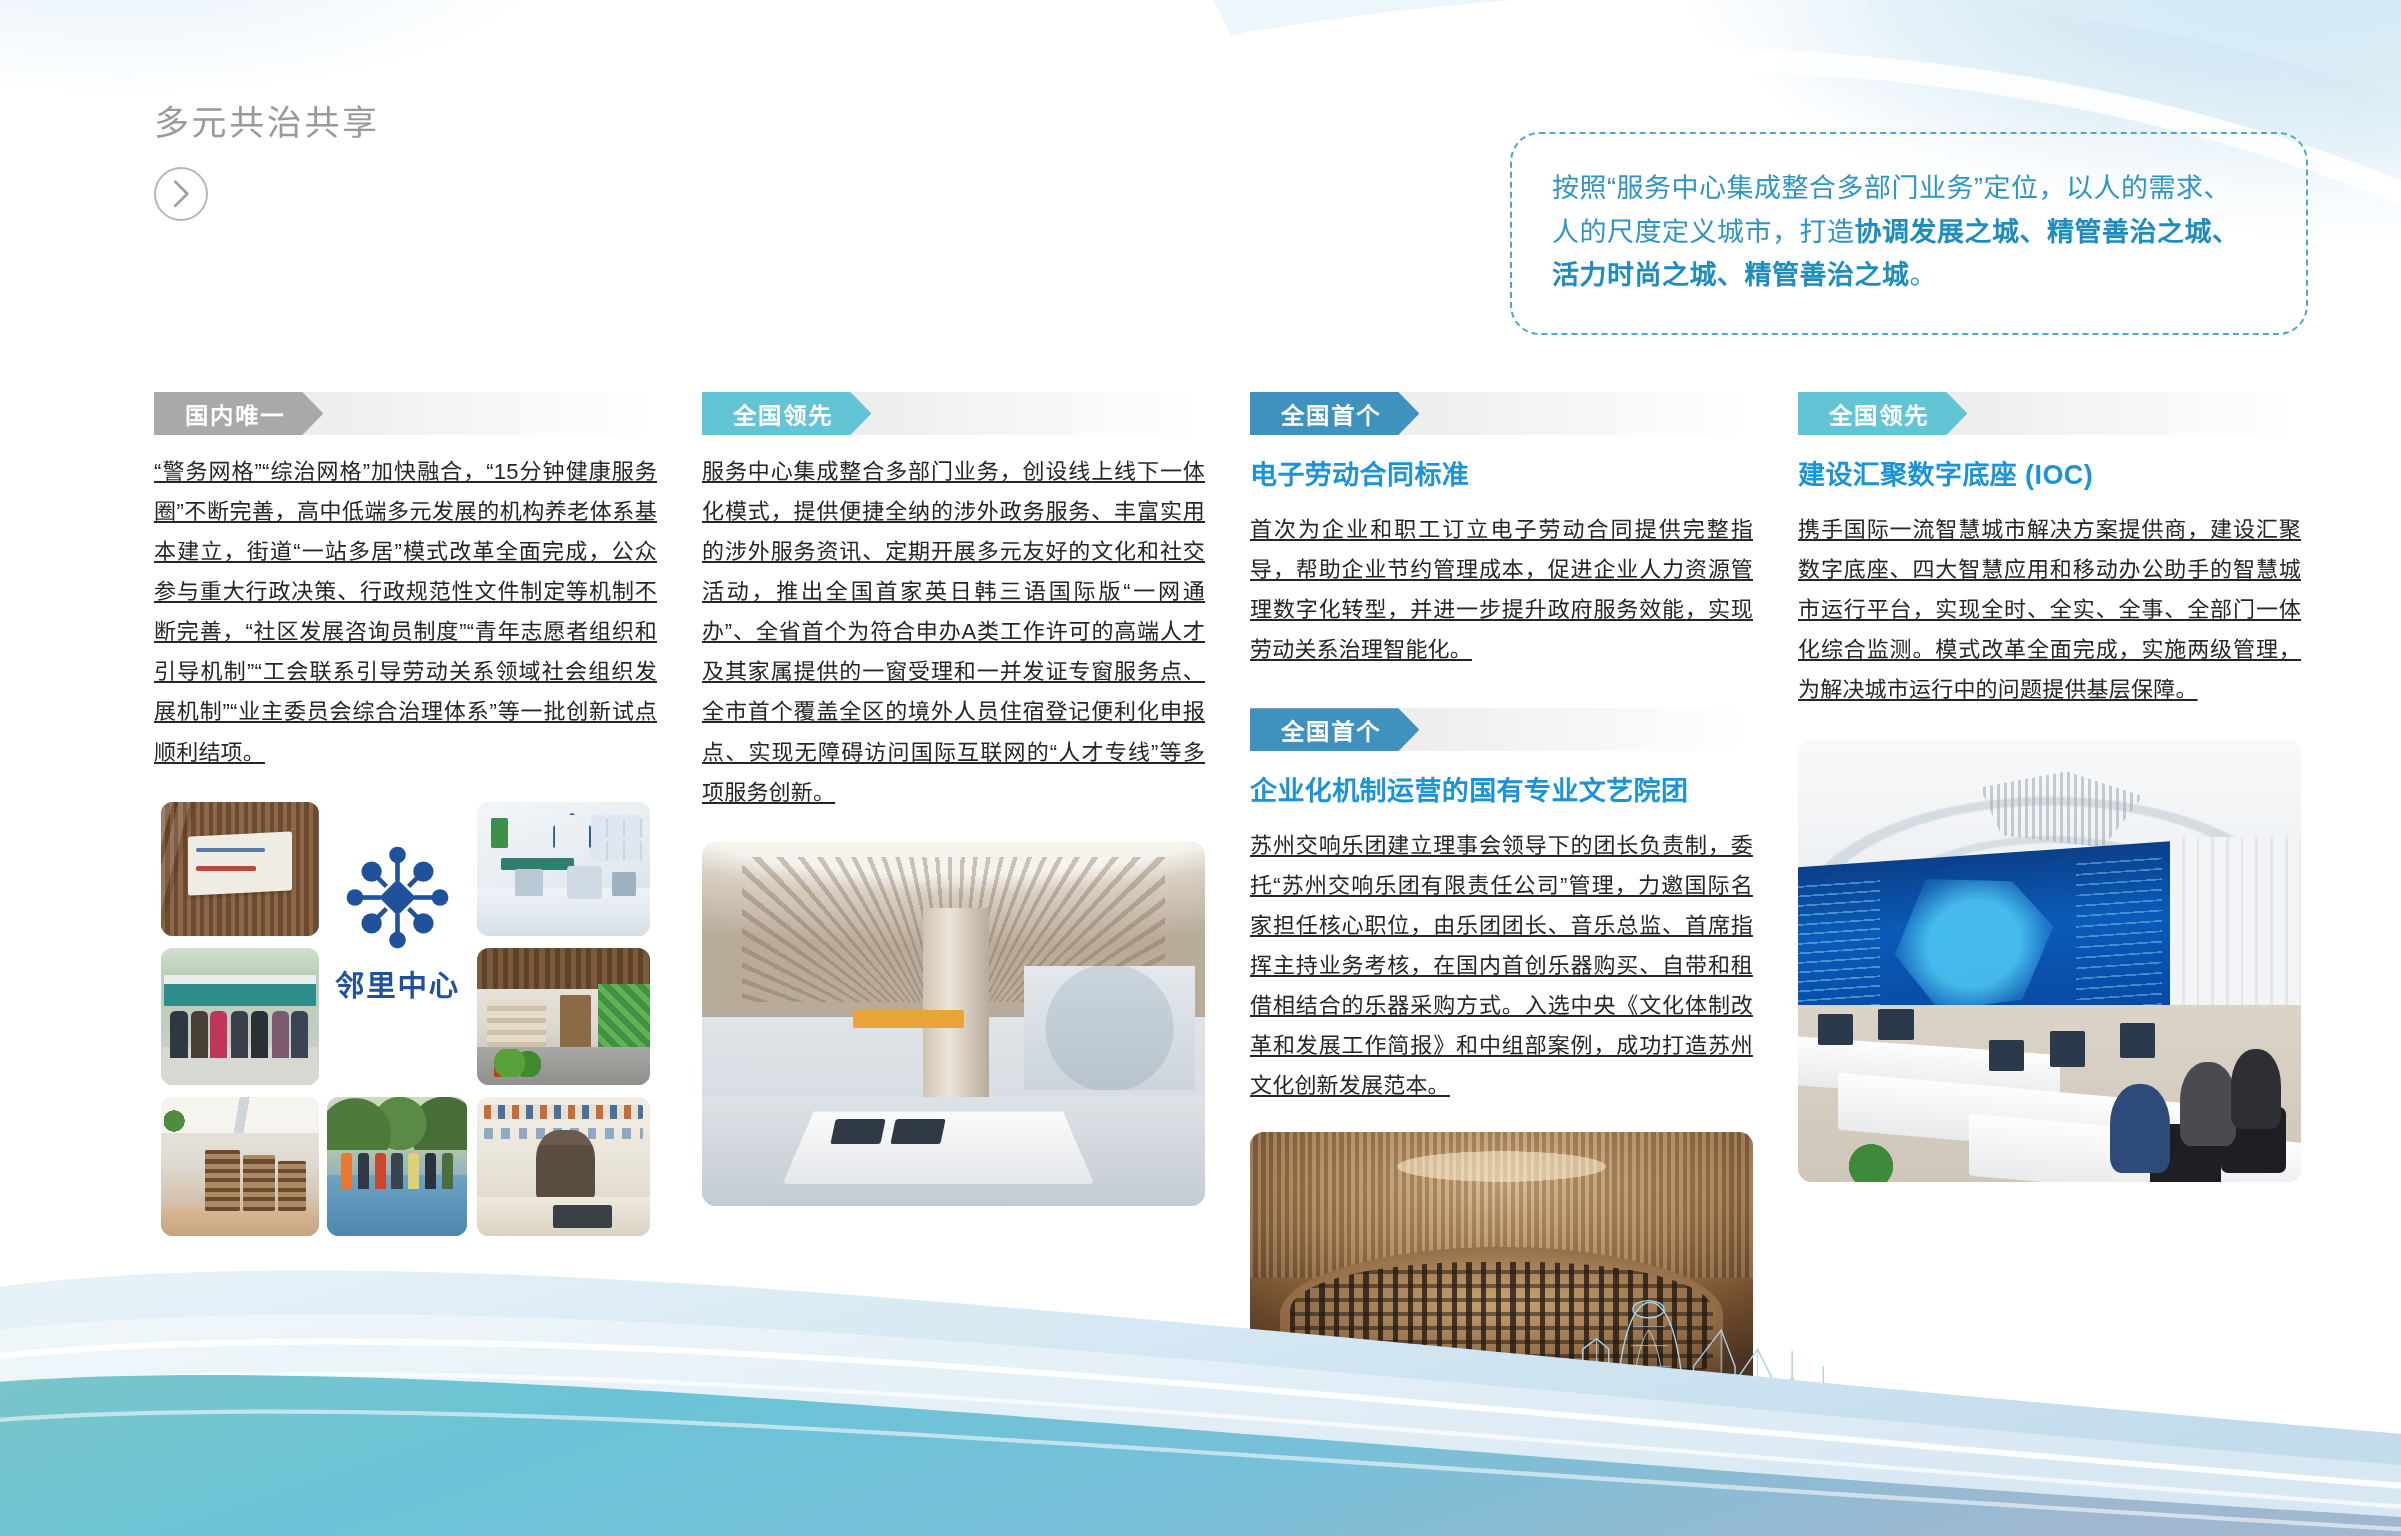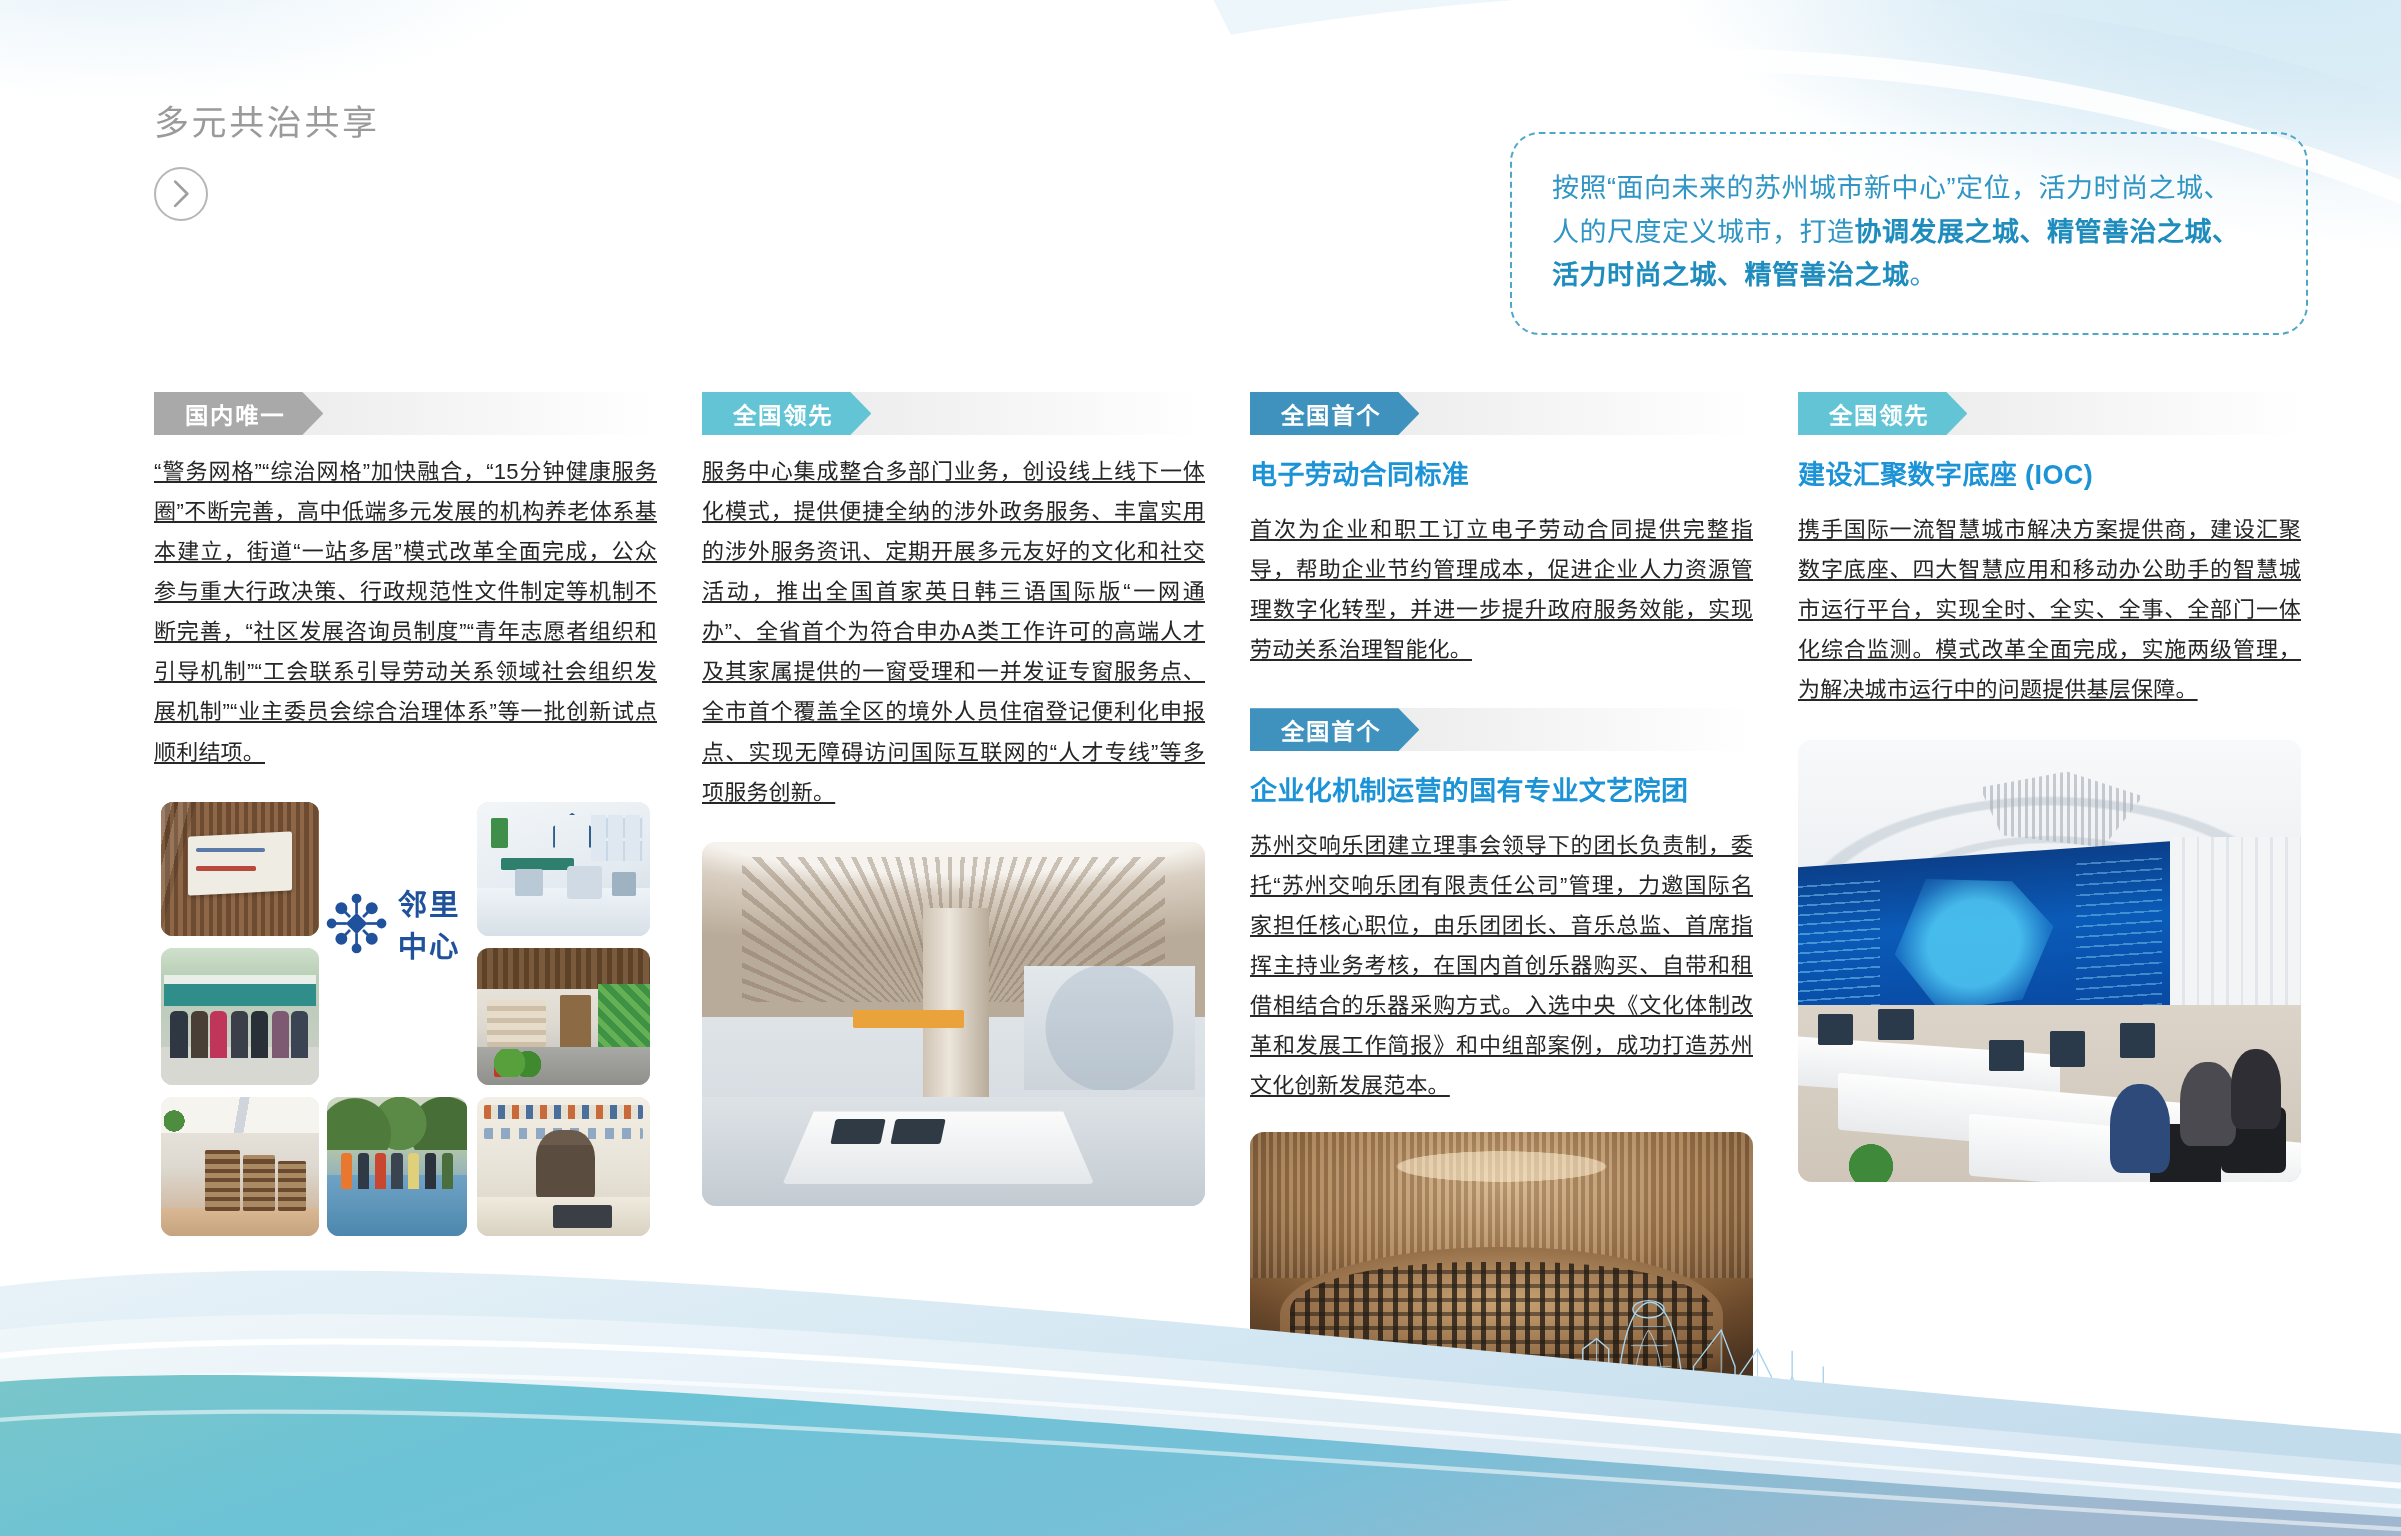--- a/index.html
+++ b/index.html
@@ -275,21 +275,21 @@
     background: linear-gradient(180deg,#6b5b4c 0 22%, #5a4d40 22%);
     border-radius: 40% 40% 10% 10%; }
   .t7 .table { position:absolute; left:0; bottom:0; width:100%; height:28%; background:linear-gradient(180deg,#efeadd,#d9d2c2);}
   .t7 .cloth { position:absolute; left:44%; bottom:6%; width:34%; height:16%; background:#3a3f46; border-radius:2.6px;}
 
   
   .collage-logo {
     position: absolute;
     left: 170px; top: 8.7px;
     width: 147px; height: 225px;
-    display: flex; 
+    display: flex; flex-direction: column;
     align-items: center; justify-content: center;
     gap: 8.7px;
   }
   .collage-logo .mark { width: 111px; height: 111px; }
   .collage-logo .lbl {
     font-size: 29.5px; font-weight: 700; color: #20529c; letter-spacing: 1.7px;
   }
 
   .photo {
     position: relative;
@@ -451,21 +451,21 @@
       <div class="chevron-circle">
         <svg width="22.5" height="29.5" viewBox="0 0 26 34" aria-hidden="true">
           <path d="M6 3 L20 17 L6 31" fill="none" stroke="#9f9f9f" stroke-width="3.2" stroke-linecap="round" stroke-linejoin="round"></path>
         </svg>
       </div>
     </div>
   </div>
 
   <div class="callout">
     <div class="callout-text">
-      <span>按照“面向未来的苏州城市新中心”定位，活力时尚之城、</span><br>
+      <span>按照“服务中心集成整合多部门业务”定位，以人的需求、</span><br>
       <span>人的尺度定义城市，打造</span><b>协调发展之城、精管善治之城、</b><br>
       <b>活力时尚之城、精管善治之城</b><span>。</span>
     </div>
   </div>
 
   <div class="columns">
 
     <div class="col">
       <div class="badge-wrap">
         <div class="badge-rail"></div>

